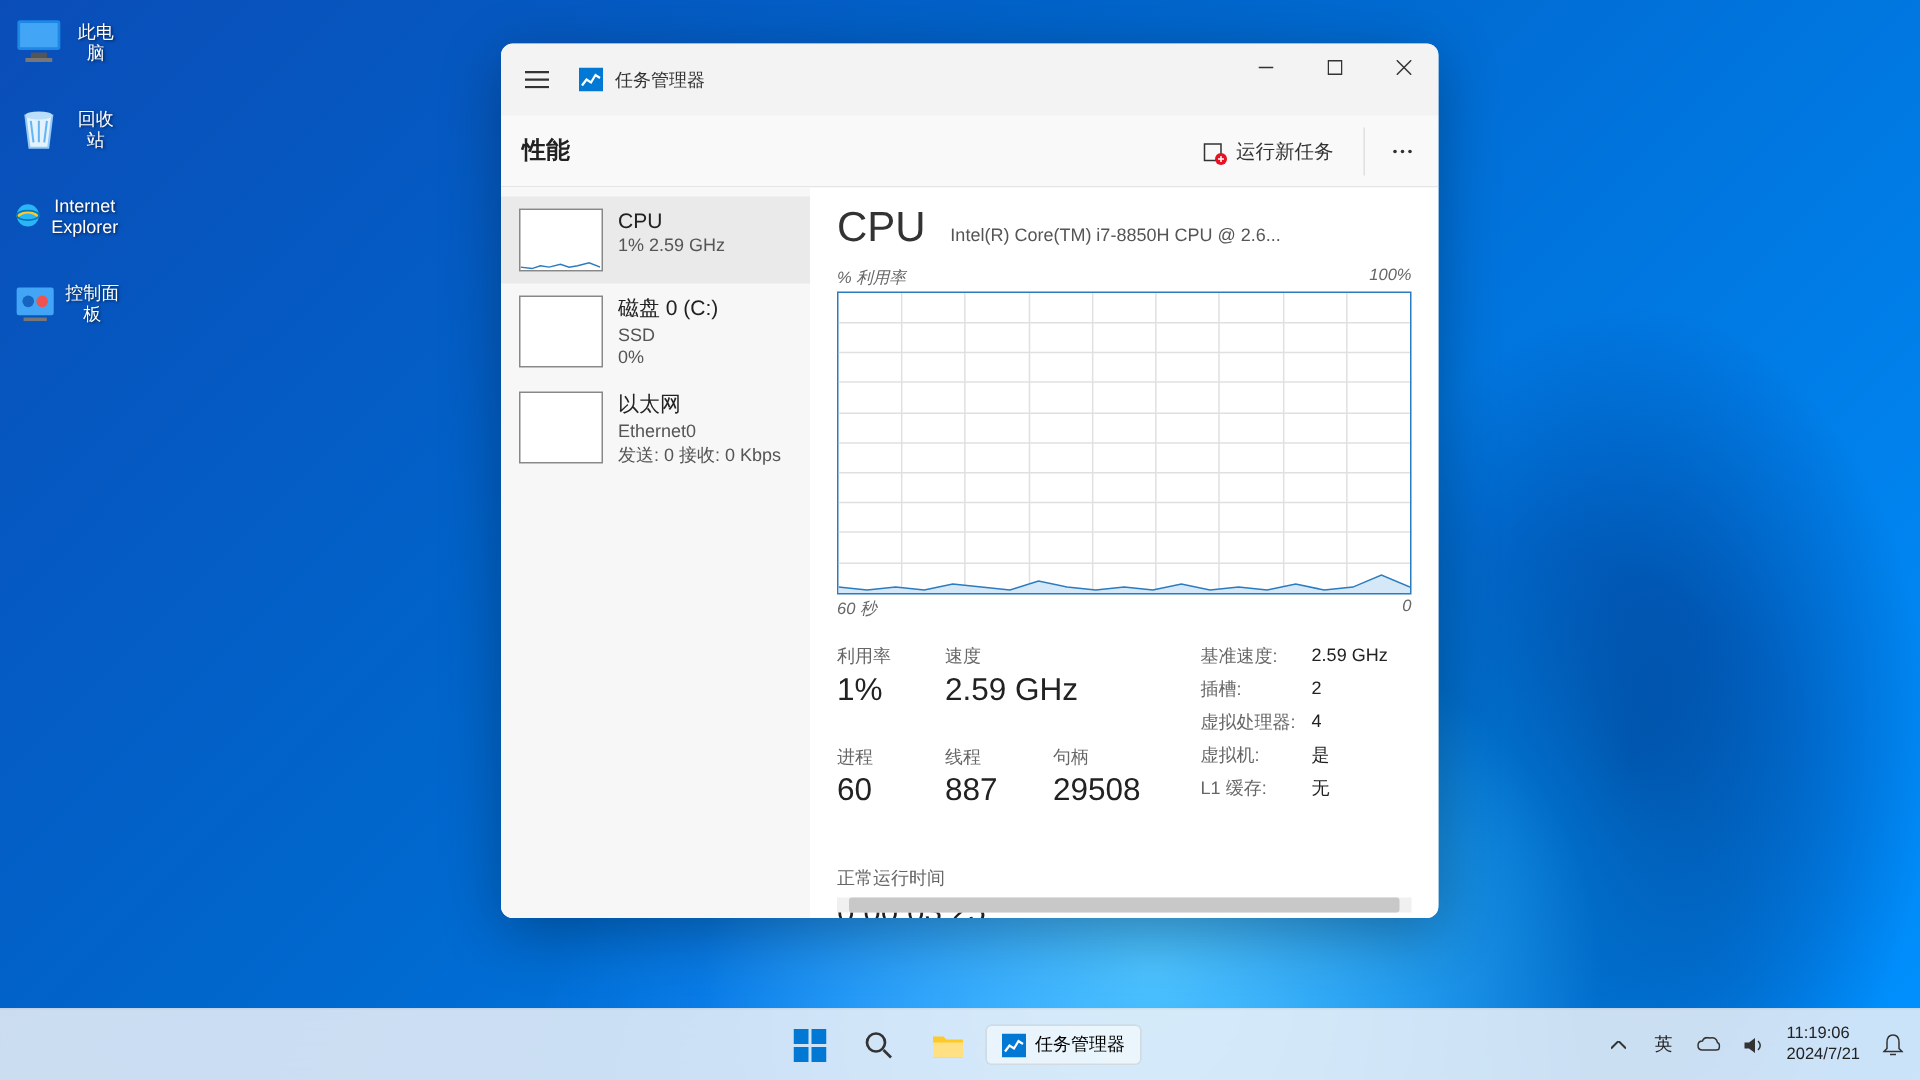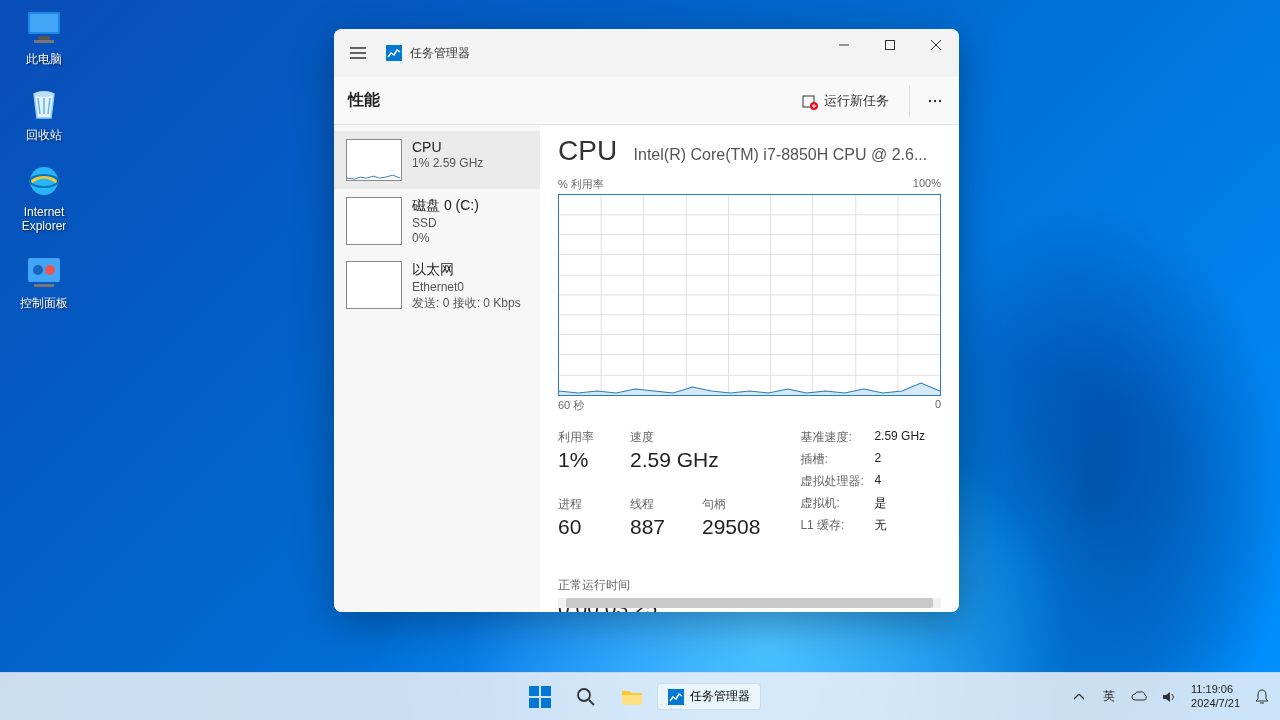--- a/index.html
+++ b/index.html
@@ -9,21 +9,21 @@
 .wallpaper { position:absolute; inset:0; background:
   radial-gradient(ellipse 600px 500px at 60% 90%, #4cc2ff 0%, transparent 50%),
   radial-gradient(ellipse 500px 400px at 75% 80%, #0078d4 0%, transparent 55%),
   radial-gradient(ellipse 700px 550px at 55% 100%, #1e90ff 0%, transparent 50%),
   radial-gradient(ellipse 400px 600px at 85% 70%, #003e92 0%, transparent 50%),
   linear-gradient(135deg,#0a4db8 0%, #0066cc 40%, #0091ff 100%);
 }
 
 
 .desktop-icons { position:absolute; top:8px; left:8px; display:flex; flex-direction:column; gap:18px; }
-.desktop-icon { width:72px; display:flex; flex-direction:column; align-items:center; gap:4px; cursor:pointer; }
+.desktop-icon { width:72px; display:flex; flex-direction:row; align-items:center; gap:4px; cursor:pointer; }
 .desktop-icon .ico { width:40px; height:40px; display:flex; align-items:center; justify-content:center; }
 .desktop-icon .lbl { font-size:12px; color:#fff; text-align:center; text-shadow:1px 1px 2px rgba(0,0,0,.6); line-height:1.2; }
 
 
 .window { position:absolute; left:334px; top:29px; width:625px; height:583px; background:#f9f9f9; border-radius:8px; box-shadow:0 10px 40px rgba(0,0,0,.3); display:flex; flex-direction:column; overflow:hidden; }
 .titlebar { height:48px; display:flex; align-items:center; background:#f3f3f3; position:relative; }
 .hamburger { width:48px; height:48px; display:flex; align-items:center; justify-content:center; cursor:pointer; }
 .hamburger svg { width:16px; height:12px; }
 .app-title { display:flex; align-items:center; gap:8px; margin-left:4px; font-size:12px; color:#333; }
 .app-title .logo { width:16px; height:16px; }
@@ -45,22 +45,22 @@
 .side-thumb.mem::after { content:""; position:absolute; left:0; right:0; bottom:0; height:17%; background:#cfe4f7; border-top:1px solid #4aa3e0; }
 .side-thumb.disk, .side-thumb.eth { height:48px; }
 .side-thumb .spark { position:absolute; left:0; right:0; bottom:0; height:100%; }
 .side-info { display:flex; flex-direction:column; gap:1px; }
 .side-name { font-size:14px; color:#222; }
 .side-sub { font-size:12px; color:#555; }
 
 
 .main { flex:1; padding:10px 18px 14px 18px; overflow-y:auto; position:relative; }
 .main h1 { font-size:28px; font-weight:400; color:#333; display:inline-block; margin-right:12px; }
-.main .subtitle { font-size:16px; color:#555; }
-.chart-box { margin-top:10px; }
+.main .subtitle { font-size:12px; color:#555; }
+.chart-box { margin-top:10px;font-style:italic; }
 .chart-labels { display:flex; justify-content:space-between; font-size:11px; color:#666; margin-bottom:2px; }
 .chart { width:100%; height:202px; border:1px solid #2a7bbf; position:relative; background:#fff; }
 .chart .grid line { stroke:#e0e0e0; stroke-width:1; }
 .chart .line { stroke:#2a7bbf; stroke-width:1; fill:none; }
 .chart .area { fill:#d5e8f7; }
 .axis-labels { display:flex; justify-content:space-between; font-size:11px; color:#666; margin-top:2px; }
 
 .stats { display:flex; gap:40px; margin-top:16px; }
 .stat-col { display:flex; flex-direction:column; gap:24px; }
 .stat { min-width:50px; }

